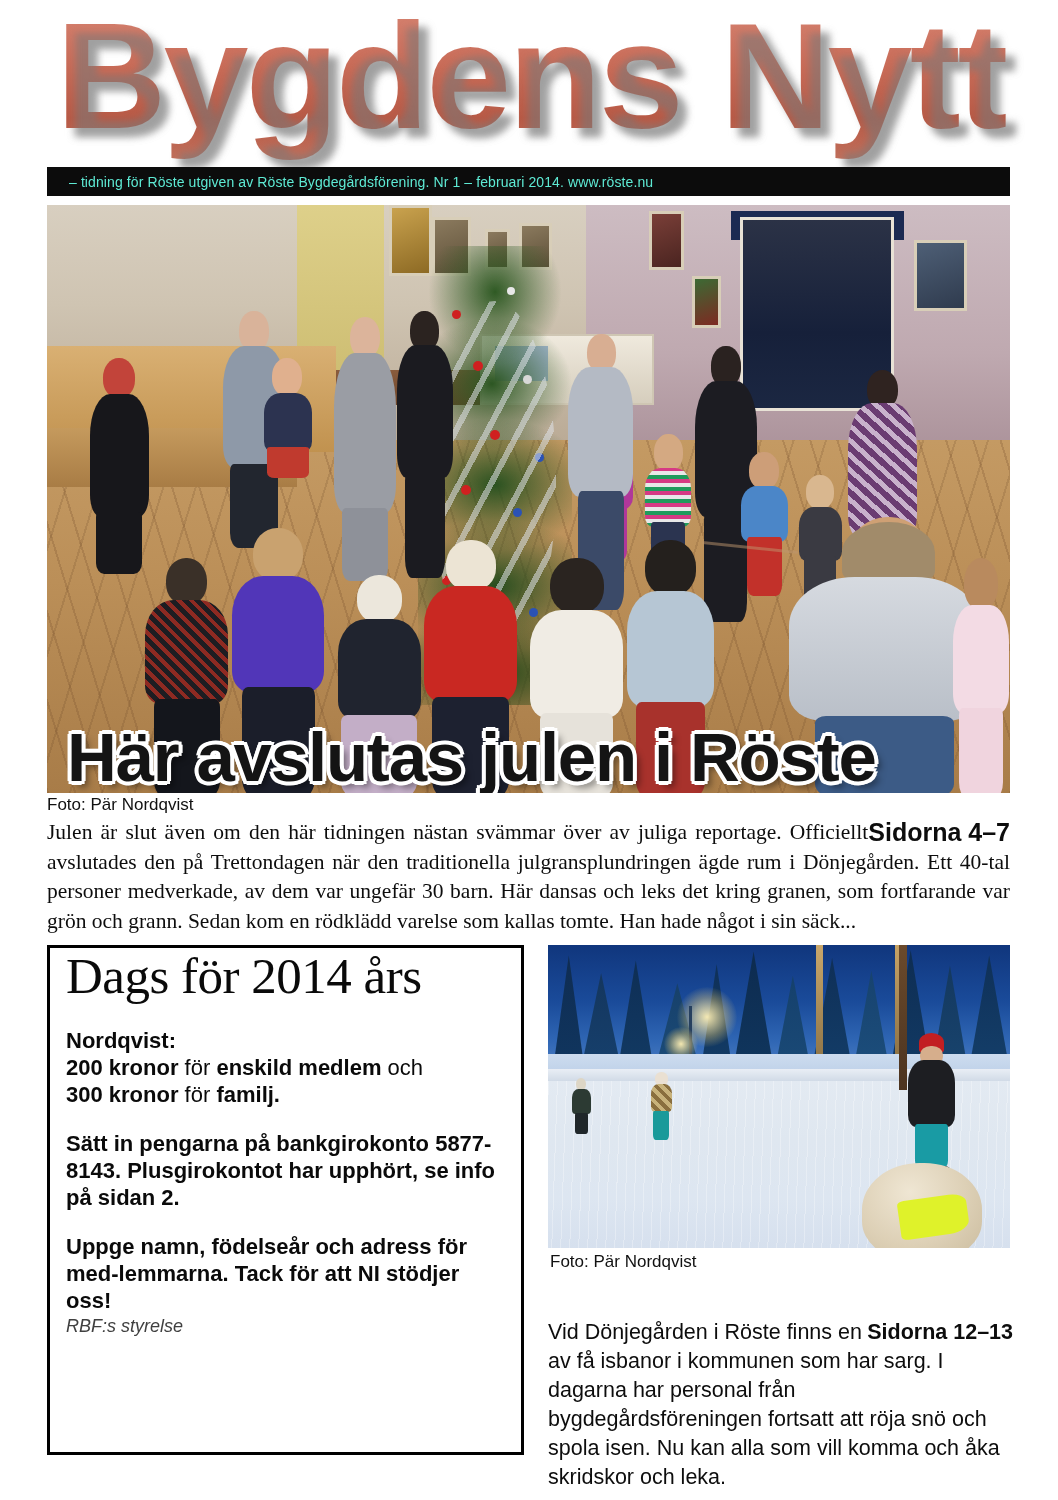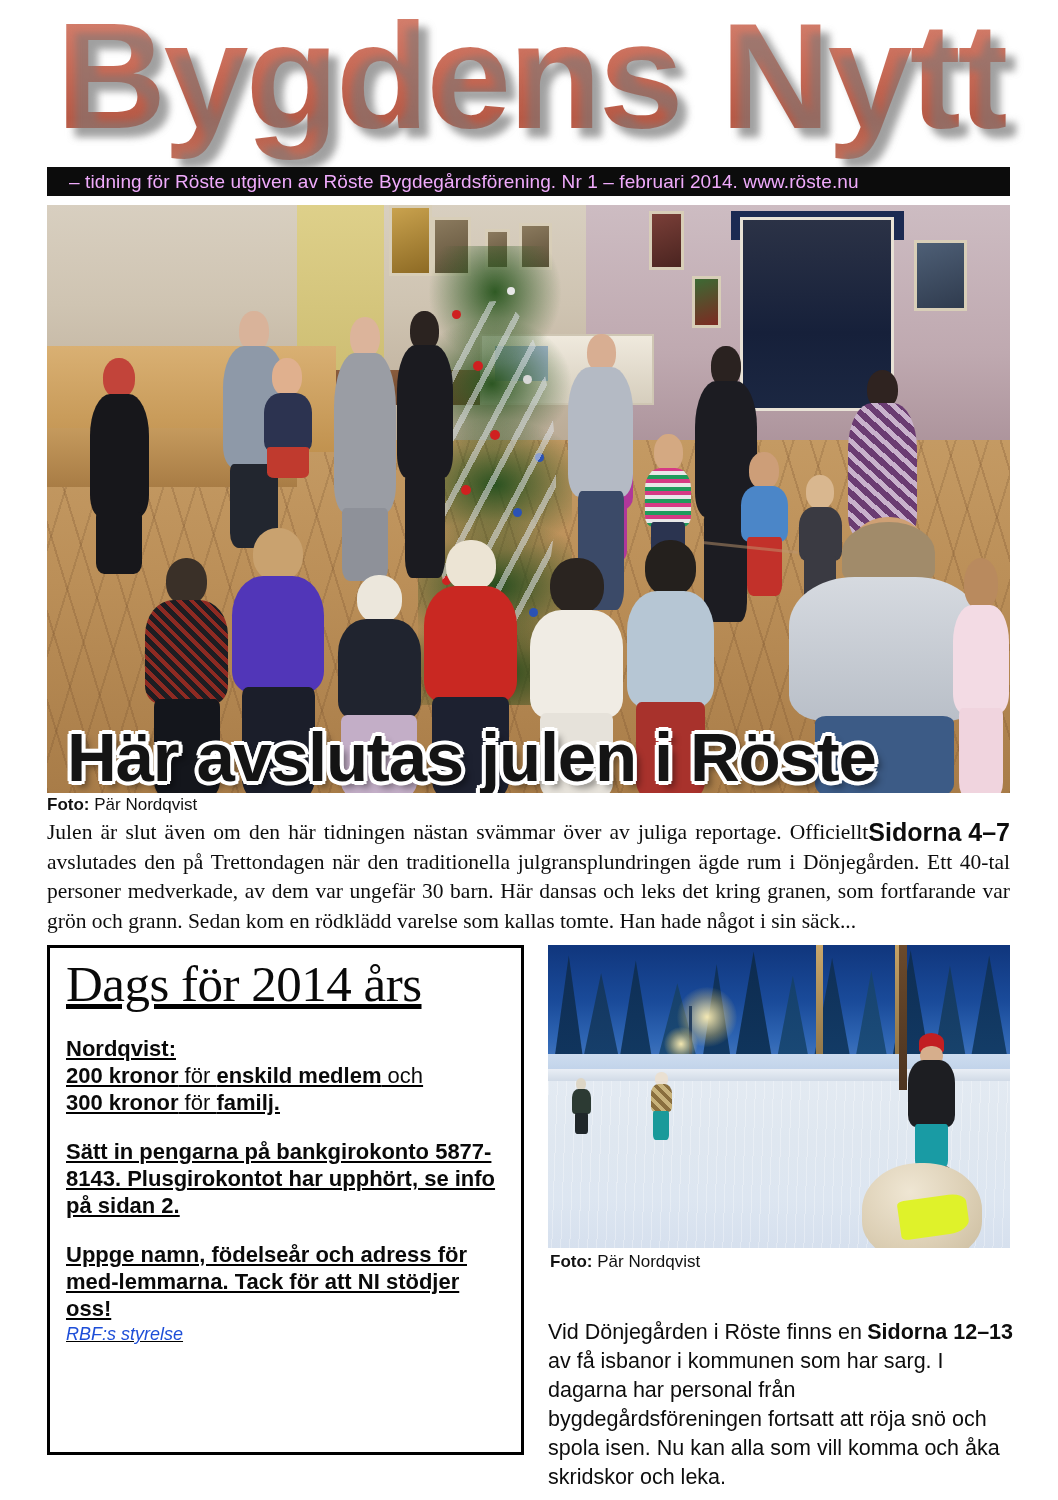--- a/index.html
+++ b/index.html
@@ -58,22 +58,22 @@
   
   .subtitle-bar {
     position: absolute;
     left: 47px; top: 167px;
     width: 963px; height: 29px;
     background: #0c0c0c;
     display: flex;
     align-items: center;
   }
   .subtitle-text {
-    color: #f0abfc;
-    font-size: 19px;
+    color: #5eead4;
+    font-size: 14px;
     font-weight: normal;
     letter-spacing: 0.1px;
     padding-left: 22px;
     white-space: nowrap;
     font-family: "Liberation Sans", sans-serif;
   }
 
   
   .main-photo {
     position: absolute;
@@ -153,21 +153,21 @@
        6px 6px 7px rgba(0,0,0,0.45);
   }
 
   
   .credit {
     position: absolute;
     font-size: 17px;
     color: #111;
     font-family: "Liberation Sans", sans-serif;
   }
-  .credit b { font-weight: bold; }
+  .credit b { font-weight: normal; }
   .credit-main { left: 47px; top: 795px; }
 
   .lead {
     position: absolute;
     left: 47px; top: 818px;
     width: 963px;
     font-size: 21.5px;
     line-height: 29.5px;
     color: #0d0d0d;
     font-family: "Liberation Serif", serif;
@@ -180,22 +180,21 @@
     float: right;
   }
 
   
   .ad-box {
     position: absolute;
     left: 47px; top: 945px;
     width: 477px; height: 510px;
     border: 3px solid #000;
     background: #fff;
-    padding: 8px 14px 10px 16px;
-    text-decoration: underline;
+    padding: 0 14px 10px 16px;
   }
   .ad-title {
     font-family: "Liberation Serif", serif;
     font-size: 51px;
     line-height: 57px;
     color: #0a0a0a;
     font-weight: normal;
     letter-spacing: -0.5px;
   }
   .ad-intro {
@@ -213,21 +212,21 @@
     color: #0a0a0a;
     font-family: "Liberation Sans", sans-serif;
     font-weight: bold;
   }
   .ad-block .light { font-weight: normal; }
   .ad-sign {
     margin-top: 2px;
     font-size: 18px;
     font-style: italic;
     font-family: "Liberation Sans", sans-serif;
-    color: #1d4ed8;
+    color: #404040;
   }
 
   
   .ice-photo {
     position: absolute;
     left: 548px; top: 945px;
     width: 462px; height: 303px;
     overflow: hidden;
     background: #123a7a;
   }

